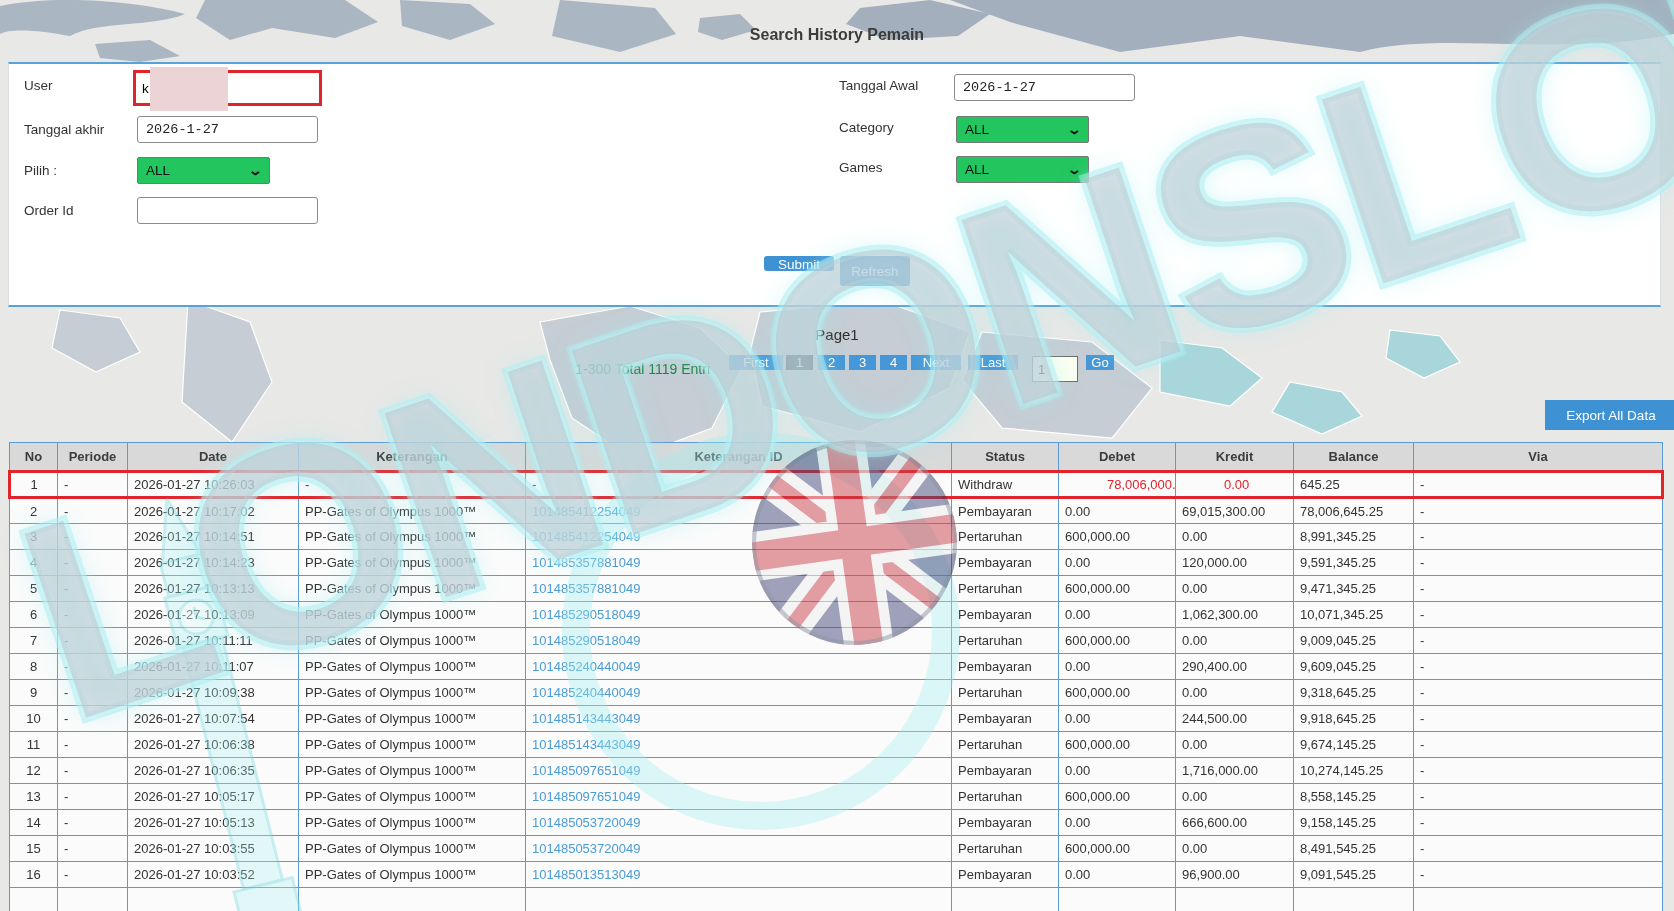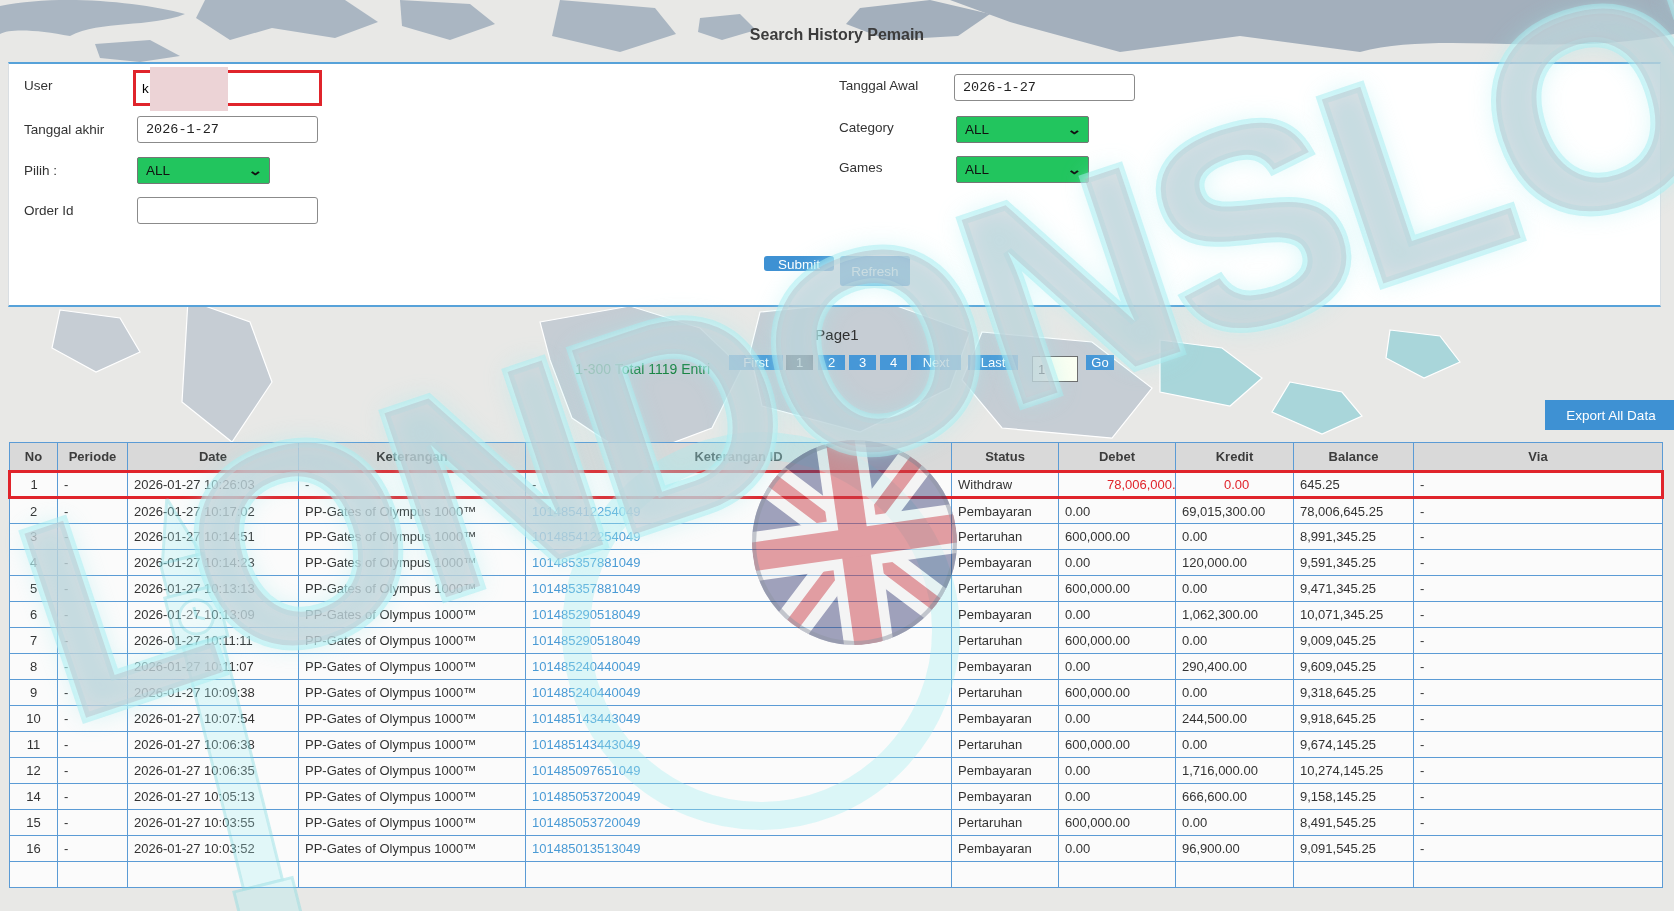--- a/index.html
+++ b/index.html
@@ -334,20 +334,32 @@
           <td>2026-01-27 10:06:35</td>
           <td>PP-Gates of Olympus 1000™</td>
           <td class="link">101485097651049</td>
           <td>Pembayaran</td>
           <td>0.00</td>
           <td>1,716,000.00</td>
           <td>10,274,145.25</td>
           <td>-</td>
         </tr>
         <tr>
+          <td class="c">13</td>
+          <td>-</td>
+          <td>2026-01-27 10:05:17</td>
+          <td>PP-Gates of Olympus 1000™</td>
+          <td class="link">101485097651049</td>
+          <td>Pertaruhan</td>
+          <td>600,000.00</td>
+          <td>0.00</td>
+          <td>8,558,145.25</td>
+          <td>-</td>
+        </tr>
+        <tr>
           <td class="c">14</td>
           <td>-</td>
           <td>2026-01-27 10:05:13</td>
           <td>PP-Gates of Olympus 1000™</td>
           <td class="link">101485053720049</td>
           <td>Pembayaran</td>
           <td>0.00</td>
           <td>666,600.00</td>
           <td>9,158,145.25</td>
           <td>-</td>

